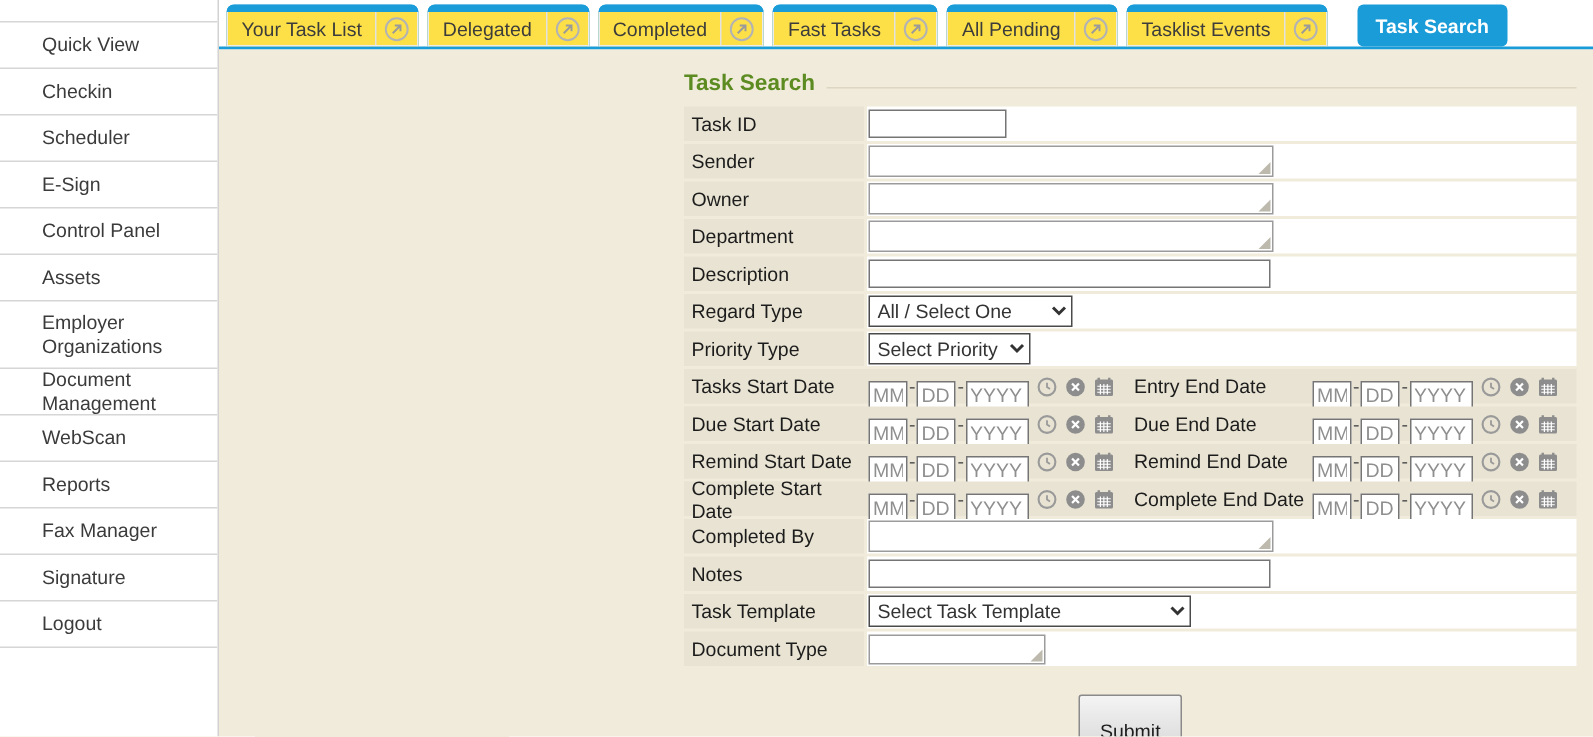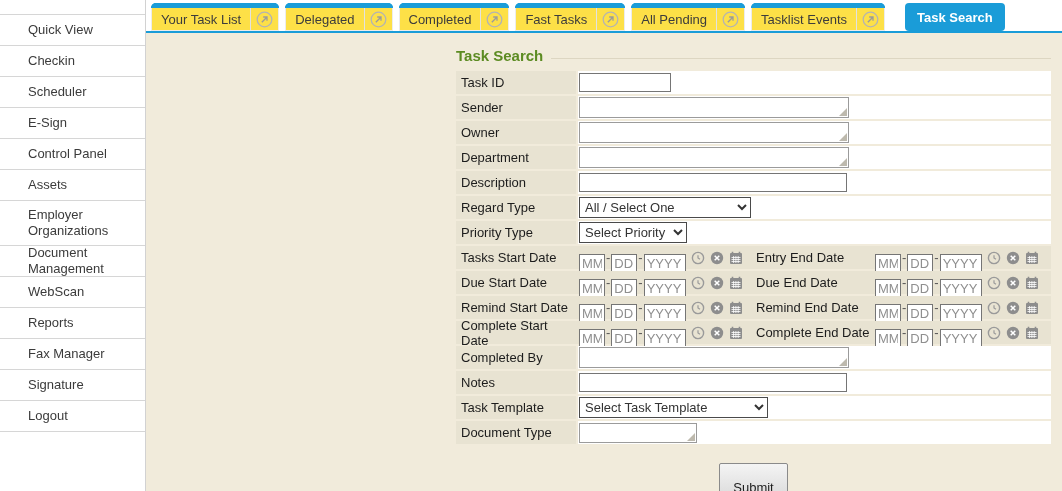--- a/index.html
+++ b/index.html
@@ -93,23 +93,23 @@
   }
   .ta.w-wide { width:270px; }
   .ta.w-doc { width:118px; height:20px; }
   .grabber {
     position:absolute; right:2px; bottom:2px; width:0; height:0;
     border-style:solid; border-width:0 0 8px 8px;
     border-color:transparent transparent #bdb9ad transparent;
     pointer-events:none;
   }
   select.sel { height:21px; border:1px solid #4a4a4a; background:#fff; padding:0 1px; }
-  .sel.w-regard { width:172px; }
+  .sel.w-regard { width:136px; }
   .sel.w-priority { width:108px; }
-  .sel.w-template { width:189px; }
+  .sel.w-template { width:215px; }
 
   
   .date-group { display:flex; align-items:center; padding-left:3px; min-width:176px; }
   .di { height:19px; border:1px solid #757575; padding:0 2px; font-size:12px; color:#555;margin-top:12px; }
   .di::placeholder, .ti::placeholder, .ta::placeholder { color:#8f8f8f; opacity:1; }
   .di.mm, .di.dd { width:26px; }
   .di.yy { width:42px; }
   .dash { color:#555; margin:0 1px; }
   .dicon { display:flex; align-items:center; margin-left:5px; cursor:pointer; }
   .dicon svg { display:block; }

